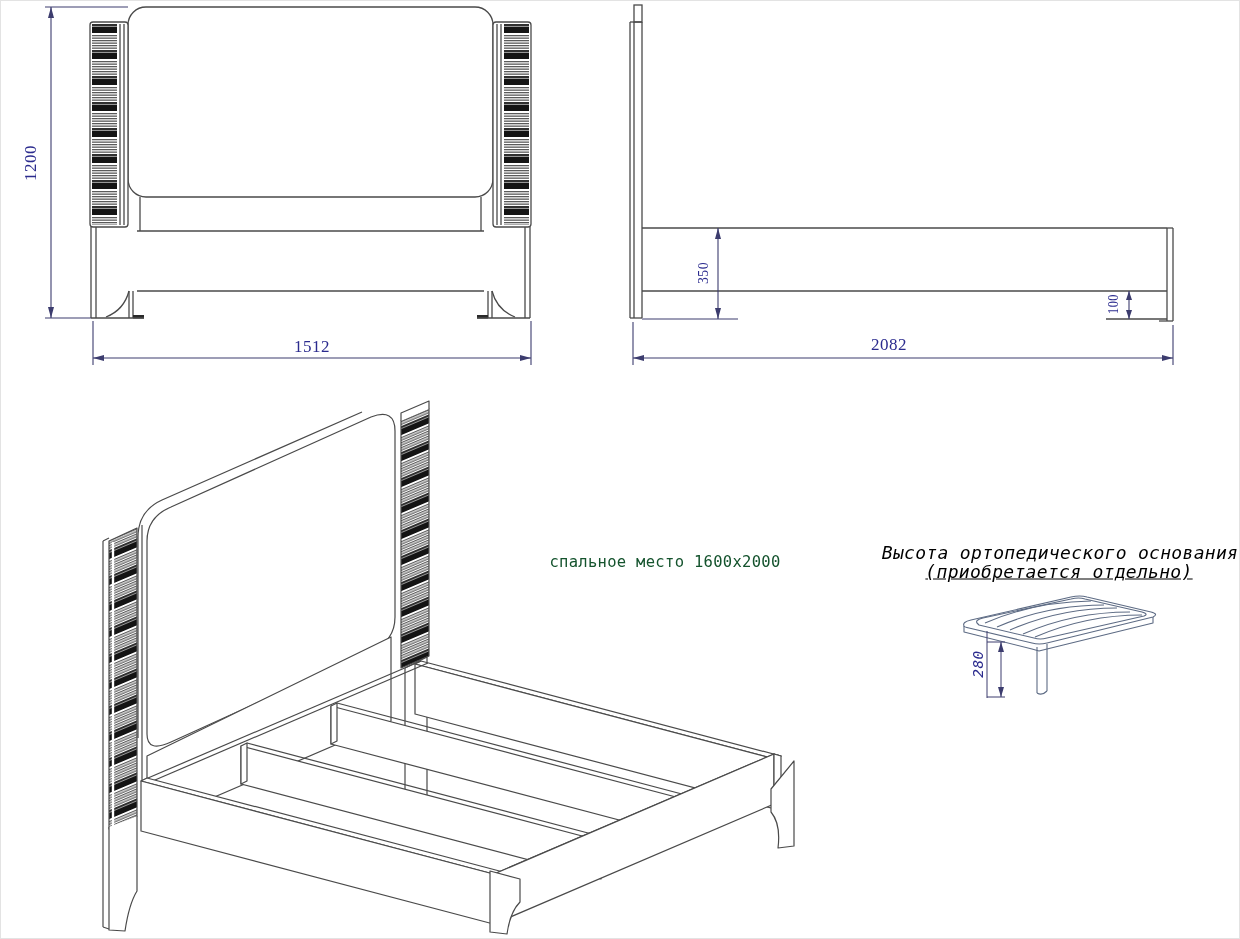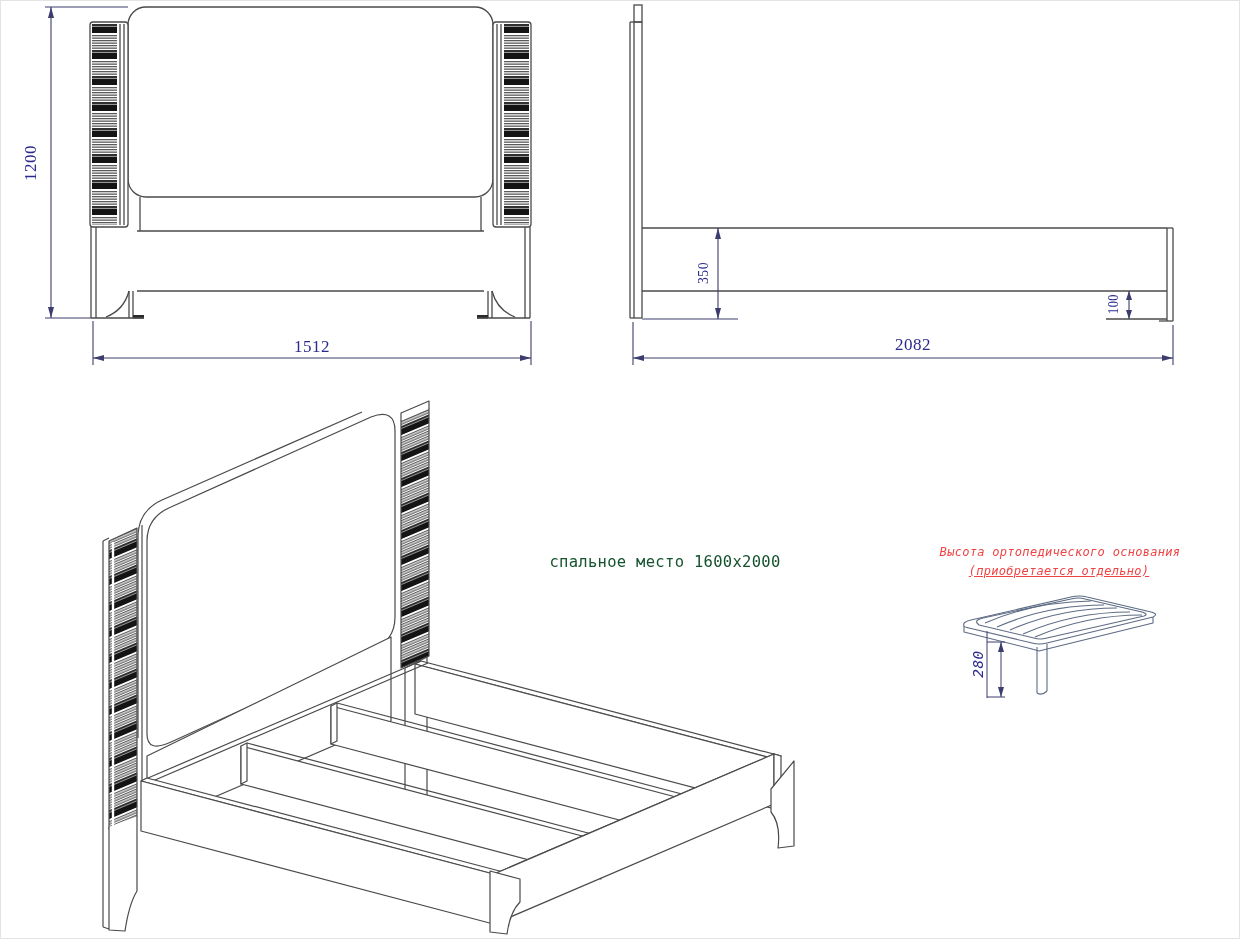--- a/index.html
+++ b/index.html
@@ -18,21 +18,21 @@
   .dim.small { font-size:15px; transform:translate(-50%,-50%) rotate(-90deg) scaleX(0.92); }
   .dim.tiny  { font-size:14px; transform:translate(-50%,-50%) rotate(-90deg) scaleX(0.88); }
   .dim.ital  {
     font-family:"DejaVu Sans Mono", monospace; font-style:italic; font-size:14.5px;
     transform:translate(-50%,-50%) rotate(-90deg);
   }
   .note {
     font-family:"DejaVu Sans Mono", monospace; color:#14532d;
     font-size:15.5px; letter-spacing:0.3px;
   }
-  .note.it { font-style:italic; font-size:12px; color:#ef4444; }
+  .note.it { font-style:italic; font-size:18px; color:#000000; }
 </style>
 </head>
 <body>
 
 <div class="canvas">
 
   <svg class="drawing" width="1240" height="939" viewBox="0 0 1240 939">
     <defs>
       <pattern id="stripesF" width="8" height="26" patternUnits="userSpaceOnUse">
         <rect width="8" height="26" fill="#ffffff"></rect>
@@ -246,21 +246,21 @@
         <line x1="986" y1="696" x2="1004" y2="696"></line>
         <line x1="1000" y1="641" x2="1000" y2="696"></line>
         <polygon points="1000,641 997,651 1003,651" fill="#3c3c6e" stroke="none"></polygon>
         <polygon points="1000,696 997,686 1003,686" fill="#3c3c6e" stroke="none"></polygon>
       </g>
     </g>
   </svg>
 
   <div class="lbl dim rot" style="left:30px;  top:162px;">1200</div>
   <div class="lbl dim" style="left:311px; top:346px;">1512</div>
-  <div class="lbl dim" style="left:912px; top:344px;">2082</div>
+  <div class="lbl dim" style="left:888px; top:344px;">2082</div>
   <div class="lbl dim small" style="left:702px; top:272px;">350</div>
   <div class="lbl dim tiny" style="left:1113px;top:303px;">100</div>
   <div class="lbl dim ital" style="left:977px; top:663px;">280</div>
 
   <div class="lbl note" style="left:664px; top:561px;">спальное место 1600x2000</div>
   <div class="lbl note it" style="left:1059px;top:551px;">Высота ортопедического основания</div>
   <div class="lbl note it" style="left:1058px;top:570px;text-decoration:underline;">(приобретается отдельно)</div>
 
 </div>
 

